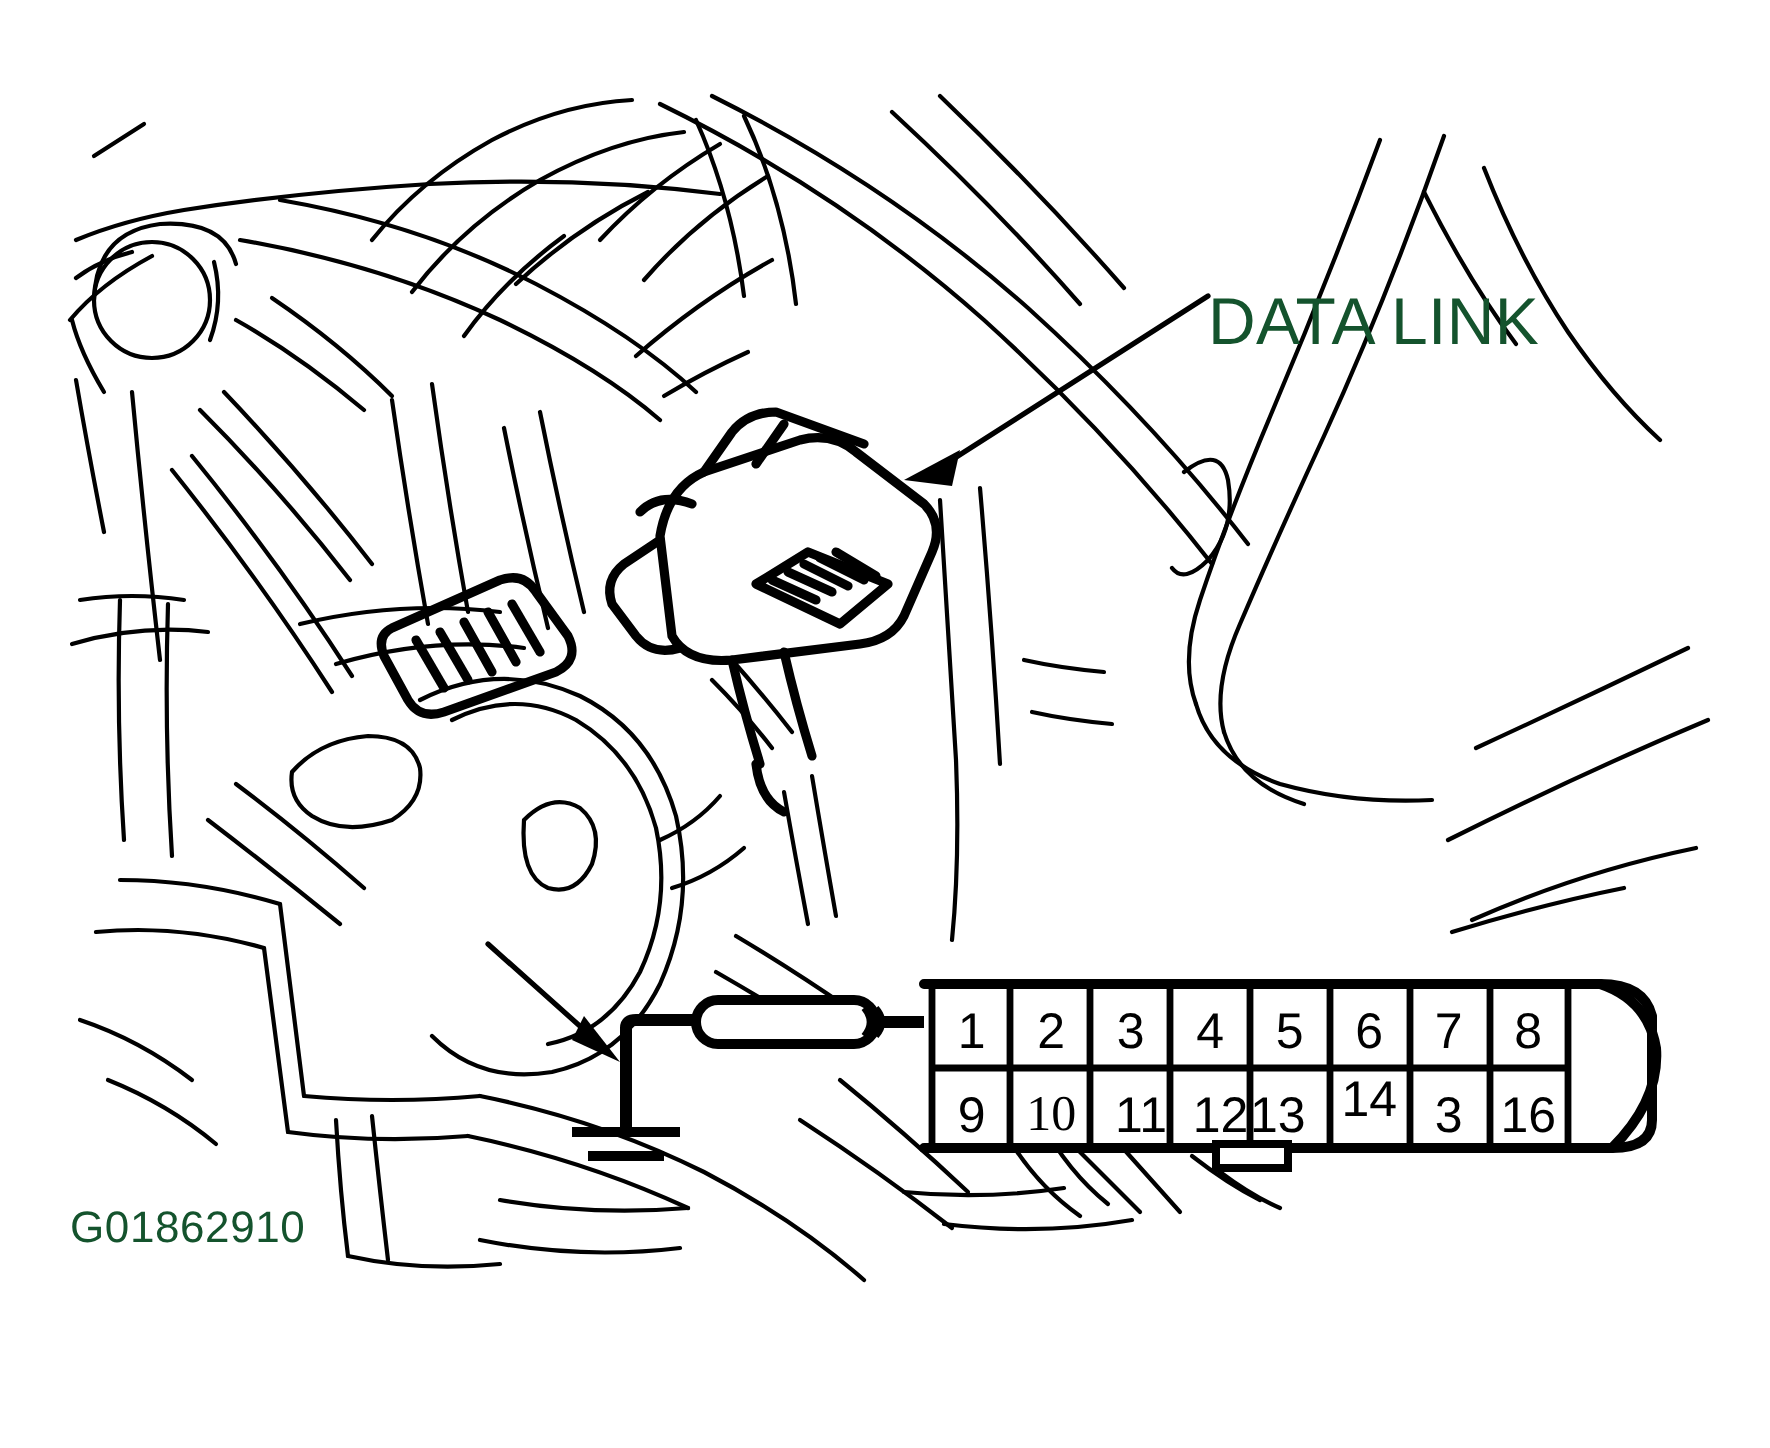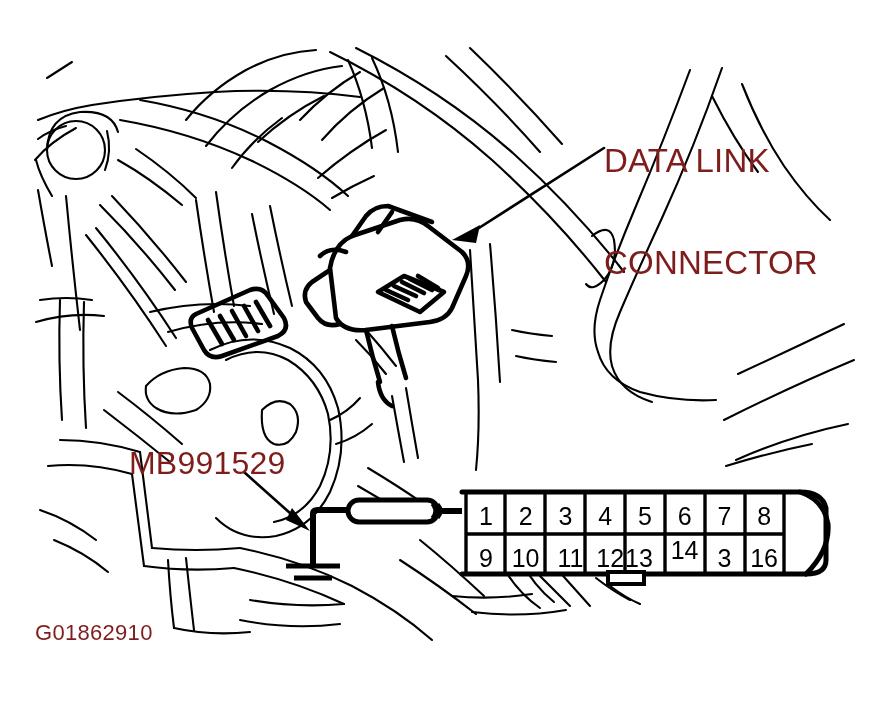--- a/index.html
+++ b/index.html
@@ -21,21 +21,21 @@
   #figure-svg {
     position: absolute;
     left: 0;
     top: 0;
     width: 885px;
     height: 724px;
     display: block;
   }
   .label-text {
     position: absolute;
-    color: #7f1d1d;
+    color: #14532d;
     font-family: "Liberation Sans", sans-serif;
     white-space: pre;
     line-height: 1.0;
     user-select: none;
   }
   #dlc-label {
     left: 604px;
     top: 78px;
     font-size: 33px;
     letter-spacing: 0.2px;
@@ -45,21 +45,21 @@
     margin-bottom: 3px;
   }
   #tool-label {
     left: 129px;
     top: 447px;
     font-size: 32px;
     letter-spacing: 0.2px;
   }
   #figure-id {
     left: 35px;
-    top: 622px;
+    top: 603px;
     font-size: 22px;
     letter-spacing: 0.3px;
   }
   .pin-number {
     position: absolute;
     color: #000000;
     font-family: "Liberation Sans", sans-serif;
     font-size: 25px;
     text-align: center;
     user-select: none;
@@ -270,38 +270,36 @@
       <line x1="705" y1="492" x2="705" y2="574" stroke="#000000" stroke-width="3.4"></line>
       <line x1="745" y1="492" x2="745" y2="574" stroke="#000000" stroke-width="3.4"></line>
       <line x1="784" y1="492" x2="784" y2="574" stroke="#000000" stroke-width="3.4"></line>
 
       <rect x="608" y="572" width="36" height="12" fill="#ffffff" stroke="#000000" stroke-width="4"></rect>
     </g>
   </svg>
 
   <div class="label-text" id="dlc-label">
     <span class="dlc-line">DATA LINK</span>
-    <span class="dlc-line">CONNECTOR</span>
   </div>
 
-  <div class="label-text" id="tool-label">MB991529</div>
 
   <div class="label-text" id="figure-id">G01862910</div>
 
   <div id="pin-number-layer">
       <div class="pin-number" style="left: 466px; top: 498px; width: 39.75px; height: 36px; line-height: 36px;">1</div>
       <div class="pin-number" style="left: 505.75px; top: 498px; width: 39.75px; height: 36px; line-height: 36px;">2</div>
       <div class="pin-number" style="left: 545.5px; top: 498px; width: 39.75px; height: 36px; line-height: 36px;">3</div>
       <div class="pin-number" style="left: 585.25px; top: 498px; width: 39.75px; height: 36px; line-height: 36px;">4</div>
       <div class="pin-number" style="left: 625px; top: 498px; width: 39.75px; height: 36px; line-height: 36px;">5</div>
       <div class="pin-number" style="left: 664.75px; top: 498px; width: 39.75px; height: 36px; line-height: 36px;">6</div>
       <div class="pin-number" style="left: 704.5px; top: 498px; width: 39.75px; height: 36px; line-height: 36px;">7</div>
       <div class="pin-number" style="left: 744.25px; top: 498px; width: 39.75px; height: 36px; line-height: 36px;">8</div>
       <div class="pin-number" style="left: 466px; top: 540px; width: 39.75px; height: 36px; line-height: 36px;">9</div>
-      <div class="pin-number" style="left: 505.75px; top: 540px; width: 39.75px; height: 36px; line-height: 36px;">10</div>
+      <div class="pin-number" style="left: 505.75px; top: 540px; width: 39.75px; height: 36px; line-height: 36px; font-family: Liberation Serif, serif;">10</div>
       <div class="pin-number" style="left: 545.5px; top: 540px; width: 50px; height: 36px; line-height: 36px;">11</div>
       <div class="pin-number" style="left: 585.25px; top: 540px; width: 50px; height: 36px; line-height: 36px;">12</div>
       <div class="pin-number" style="left: 625px; top: 540px; width: 22px; height: 36px; line-height: 36px;">13</div>
       <div class="pin-number" style="left: 664.75px; top: 532px; width: 39.75px; height: 36px; line-height: 36px;">14</div>
       <div class="pin-number" style="left: 704.5px; top: 540px; width: 39.75px; height: 36px; line-height: 36px;">3</div>
       <div class="pin-number" style="left: 744.25px; top: 540px; width: 39.75px; height: 36px; line-height: 36px;">16</div>
     </div>
 
 </div>
 

